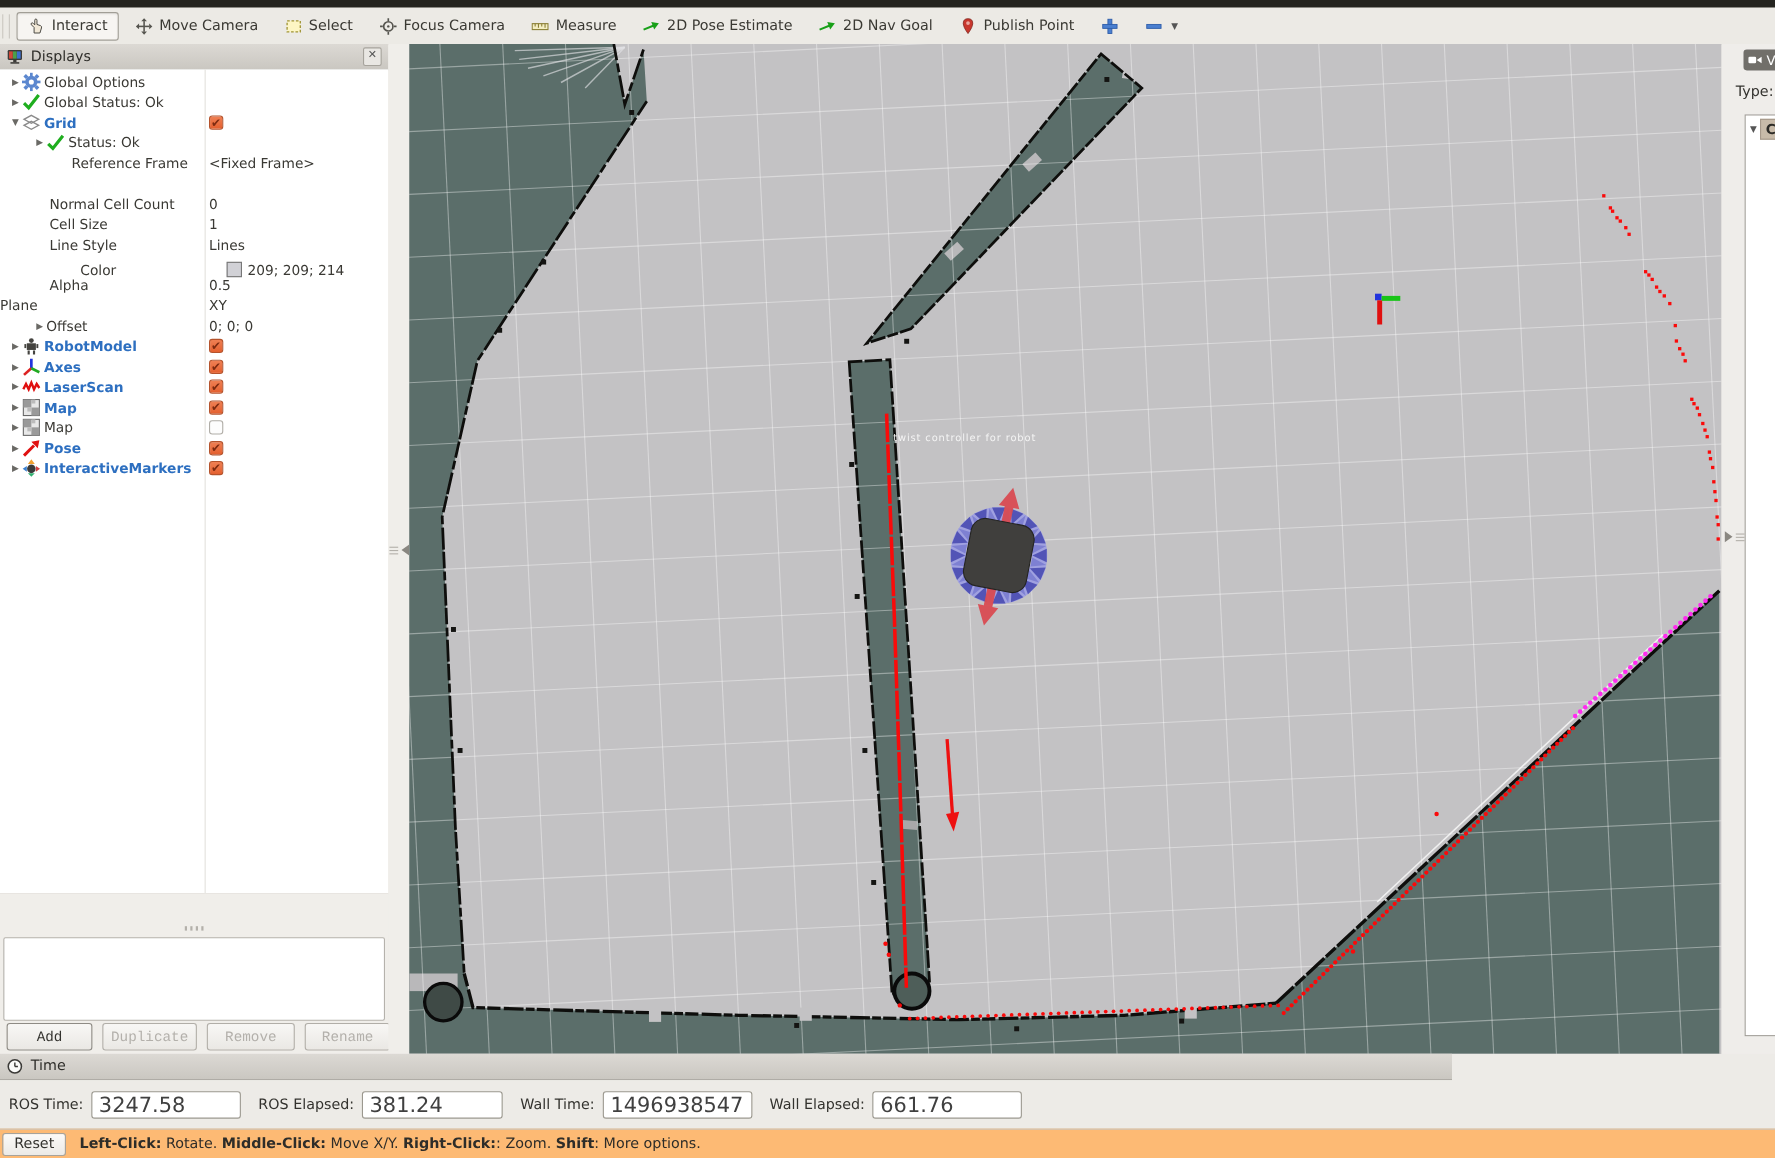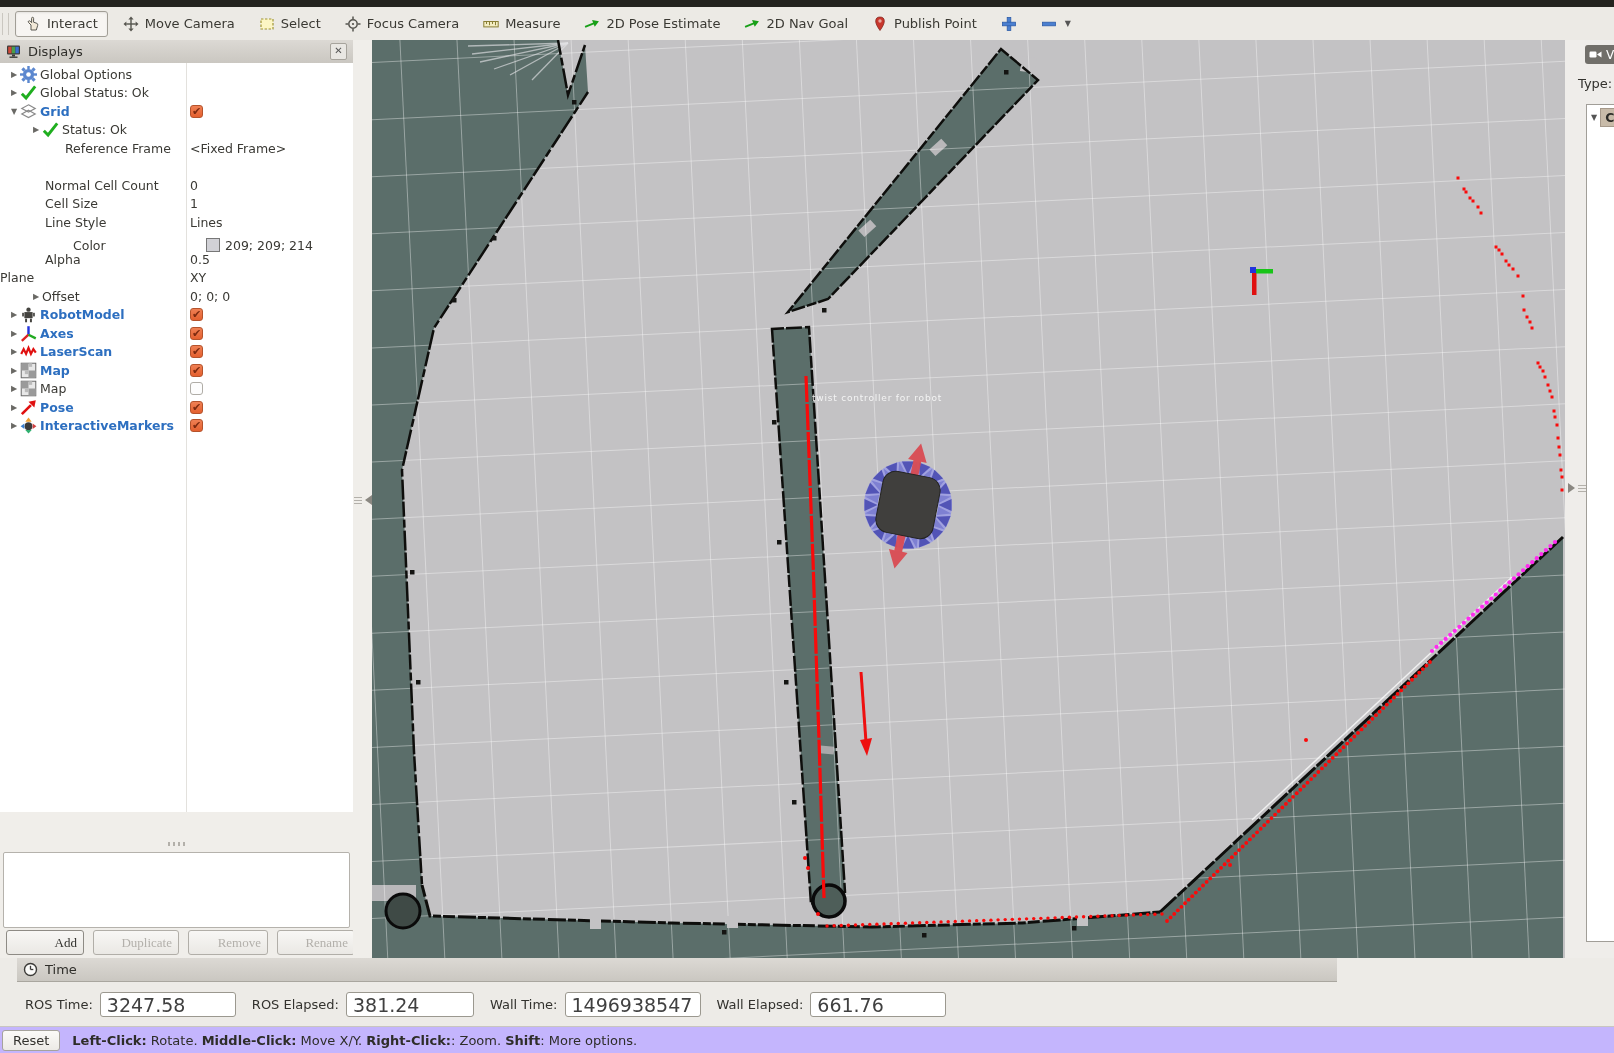--- a/index.html
+++ b/index.html
@@ -37,49 +37,49 @@
          font-size:11px;line-height:11px;text-align:center;font-weight:bold;}
   .cb.off{background:#fdfdfd;border:1px solid #b0ada7;}
   .swatch{width:12px;height:12px;border:1px solid #777;display:inline-block;}
   .tree-splitter{position:absolute;left:0;top:772px;width:353px;height:38px;background:#f0eeea;}
   .grip-dots{position:absolute;left:168px;top:30px;width:22px;height:4px;display:flex;gap:3px;}
   .grip-dots i{width:2px;height:4px;background:#b3b0aa;}
   .help-box{position:absolute;left:3px;top:812px;width:345px;height:74px;background:#fff;
             border:1px solid #b5b2ac;border-radius:2px;}
   .disp-btns{position:absolute;left:6px;top:890px;display:flex;gap:9px;}
   .disp-btns button{height:25px;border-radius:3px;border:1px solid #b1aea8;font-size:13px;
-            background:linear-gradient(#f8f7f5,#eae8e4);color:#b3b0ab;font-family:Liberation Serif, serif;text-align:right;}
+            background:linear-gradient(#f8f7f5,#eae8e4);color:#b3b0ab;font-family:Liberation Mono, monospace;}
   .disp-btns button.en{color:#33322e;border-color:#8e8b85;}
   
   .vsplit{position:absolute;top:40px;width:19px;height:918px;background:#f0eeea;}
   .handle{position:absolute;display:flex;align-items:center;gap:3px;}
   .harrow-l{width:0;height:0;border-top:5px solid transparent;border-bottom:5px solid transparent;border-right:7px solid #8a8781;}
   .harrow-r{width:0;height:0;border-top:5px solid transparent;border-bottom:5px solid transparent;border-left:7px solid #8a8781;}
   .hgrip{display:flex;flex-direction:column;gap:2px;}
   .hgrip i{width:8px;height:1px;background:#b3b0aa;}
   
   .viewport{position:absolute;left:372px;top:40px;width:1193px;height:918px;background:#c3c2c4;}
   
   .right-panel{position:absolute;left:1565px;top:40px;width:49px;height:918px;background:#efedea;}
   .views-title{position:absolute;left:20px;top:5px;width:70px;height:19px;background:#716f6a;border-radius:3px;
                display:flex;align-items:center;padding-left:4px;color:#fff;font-size:12px;gap:4px;overflow:hidden;white-space:nowrap;}
   .type-label{position:absolute;left:13px;top:36px;font-size:13px;color:#33322e;white-space:nowrap;}
   .views-tree{position:absolute;left:21px;top:64px;width:140px;height:836px;background:#fff;border:1px solid #a19e98;}
   .views-row{display:flex;align-items:center;gap:3px;padding:3px 0 0 4px;font-size:12.5px;white-space:nowrap;}
   .views-row .vexp{font-size:8px;color:#555;}
   .views-row .vcur{background:#c8bba9;border:1px solid #a6998a;font-weight:bold;padding:1px 4px;color:#2c2b27;}
   
-  .time-panel{position:absolute;left:17px;top:958px;width:1320px;height:68px;}
+  .time-panel{position:absolute;left:0;top:958px;width:1320px;height:68px;}
   .time-fields{height:45px;background:#edebe7;display:flex;align-items:center;padding-left:8px;font-size:13px;}
   .time-fields .grp{display:flex;align-items:center;margin-right:16px;}
   .time-fields label{margin-right:7px;color:#33322e;white-space:nowrap;}
   .time-fields input{height:23px;border:1px solid #9b988f;border-radius:3px;background:#fff;
         font-family:inherit;font-size:19px;padding:0 6px;color:#404040;}
   
-  .status-bar{position:absolute;left:0;top:1026px;width:1614px;height:27px;background:#c4b5fd;
+  .status-bar{position:absolute;left:0;top:1026px;width:1614px;height:27px;background:#fdba74;
               border-top:1px solid #c9c6c0;display:flex;align-items:center;font-size:13px;color:#2e2d29;}
   .reset-btn{margin-left:2px;height:21px;padding:0 10px;border:1px solid #a6a39c;border-radius:3px;
              background:linear-gradient(#fbfaf8,#eceae6);font-size:13px;font-family:inherit;color:#33322e;}
   .status-text{margin-left:12px;white-space:nowrap;}
   .status-text b{font-weight:bold;}
 </style>
 </head>
 <body>
 
 <div class="app">

